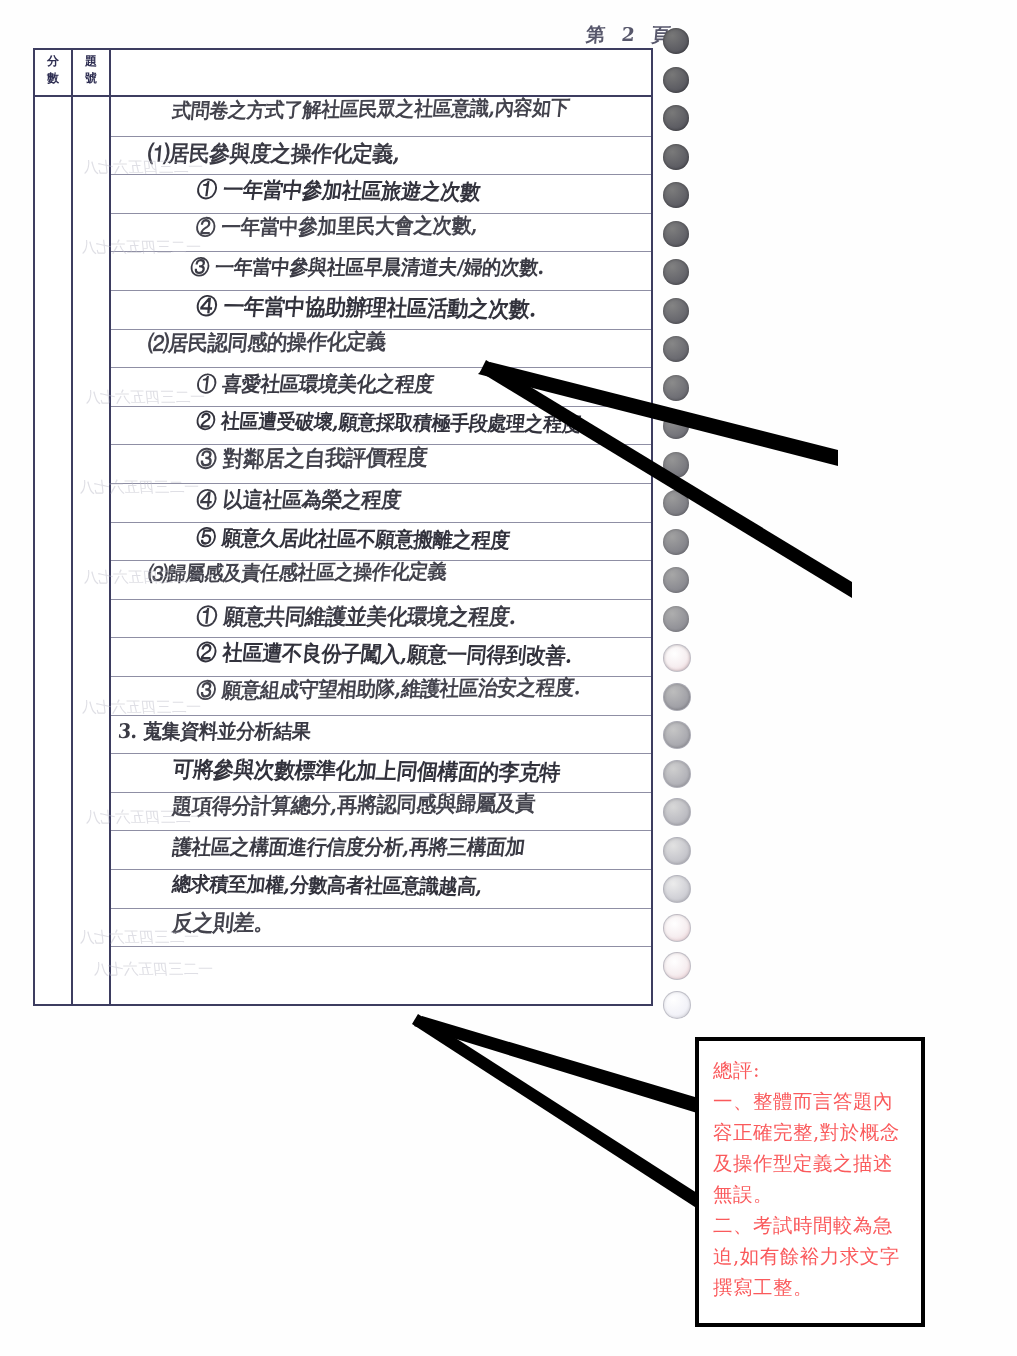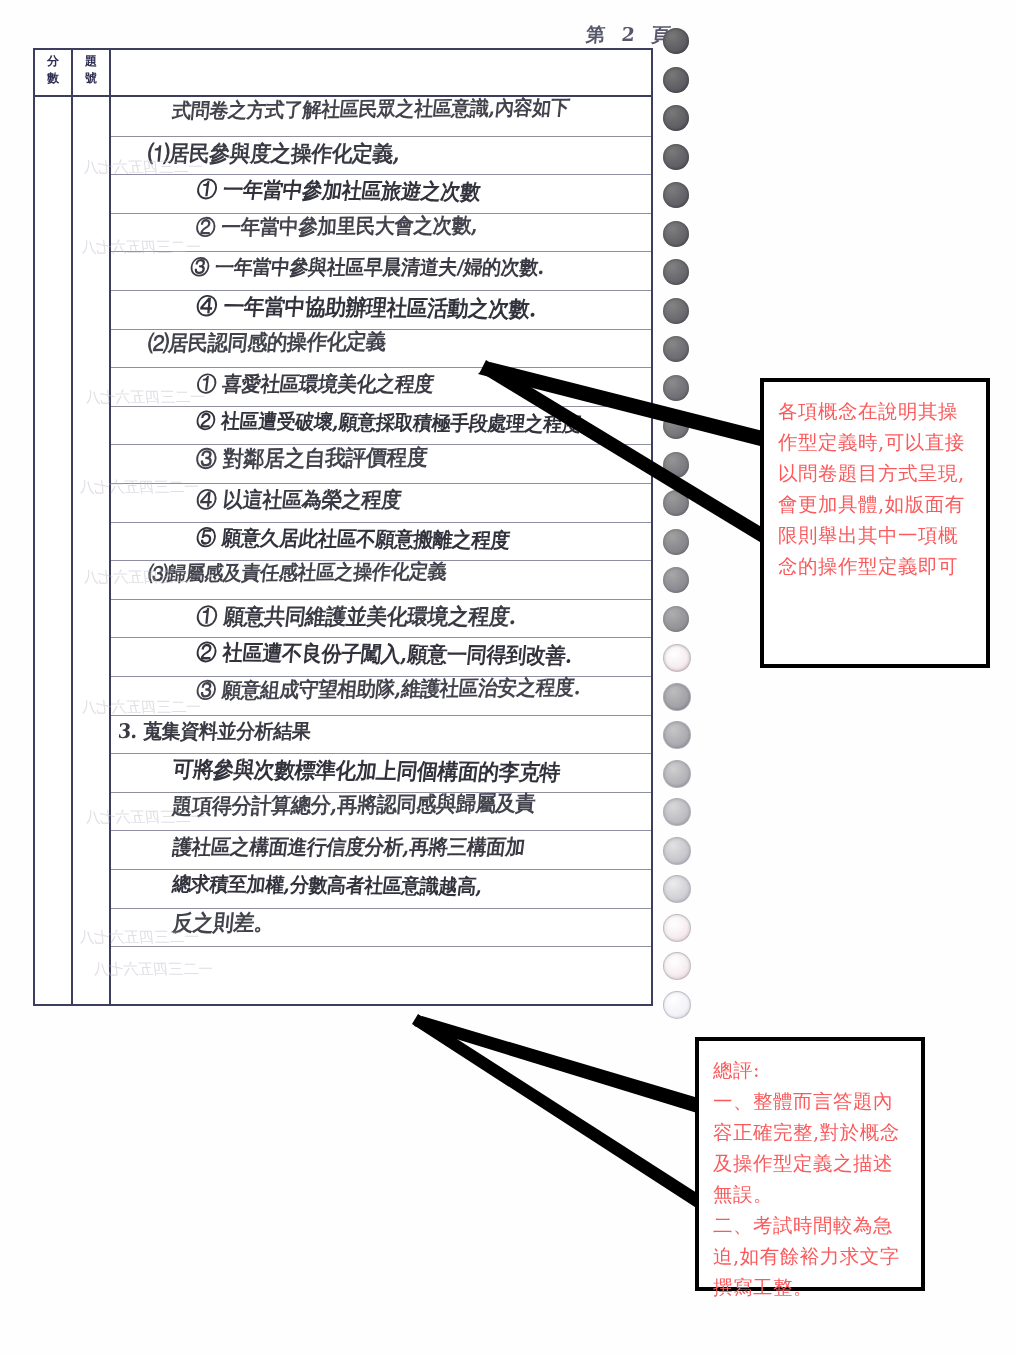--- a/index.html
+++ b/index.html
@@ -90,21 +90,21 @@
   .callout .txt{
     font-family:"DejaVu Serif",serif;
     color:#fa5a5c;
     font-size:19.5px;
     line-height:31px;
     letter-spacing:.5px;
     padding:14px 12px 0 14px;
     white-space:pre-wrap;
   }
   #callout-top{left:760px;top:378px;width:230px;height:290px;}
-  #callout-bottom{left:695px;top:1037px;width:230px;height:254px;}
+  #callout-bottom{left:695px;top:1037px;width:230px;height:290px;}
 
   
   svg.leaders{position:absolute;left:0;top:0;width:1017px;height:1356px;
     pointer-events:none;}
 </style>
 </head>
 <body>
 
 <div id="page">
 
@@ -217,23 +217,20 @@
 
   <svg class="leaders">
 
     <path d="M490,362 L838,450 L838,466 L478,374 Z" fill="#000"></path>
     <path d="M486,360 L852,582 L852,598 L480,372 Z" fill="#000"></path>
 
     <path d="M422,1016 L772,1120 L772,1136 L414,1026 Z" fill="#000"></path>
     <path d="M418,1014 L786,1250 L786,1266 L412,1024 Z" fill="#000"></path>
   </svg>
 
-  <div class="callout" id="callout-top">
-    <div class="txt">各項概念在說明其操作型定義時,可以直接以問卷題目方式呈現,會更加具體,如版面有限則舉出其中一項概念的操作型定義即可</div>
-  </div>
 
   <div class="callout" id="callout-bottom">
     <div class="txt">總評:
 一、整體而言答題內容正確完整,對於概念及操作型定義之描述無誤。
 二、考試時間較為急迫,如有餘裕力求文字撰寫工整。</div>
   </div>
 
 </div>
 
 </body></html>

